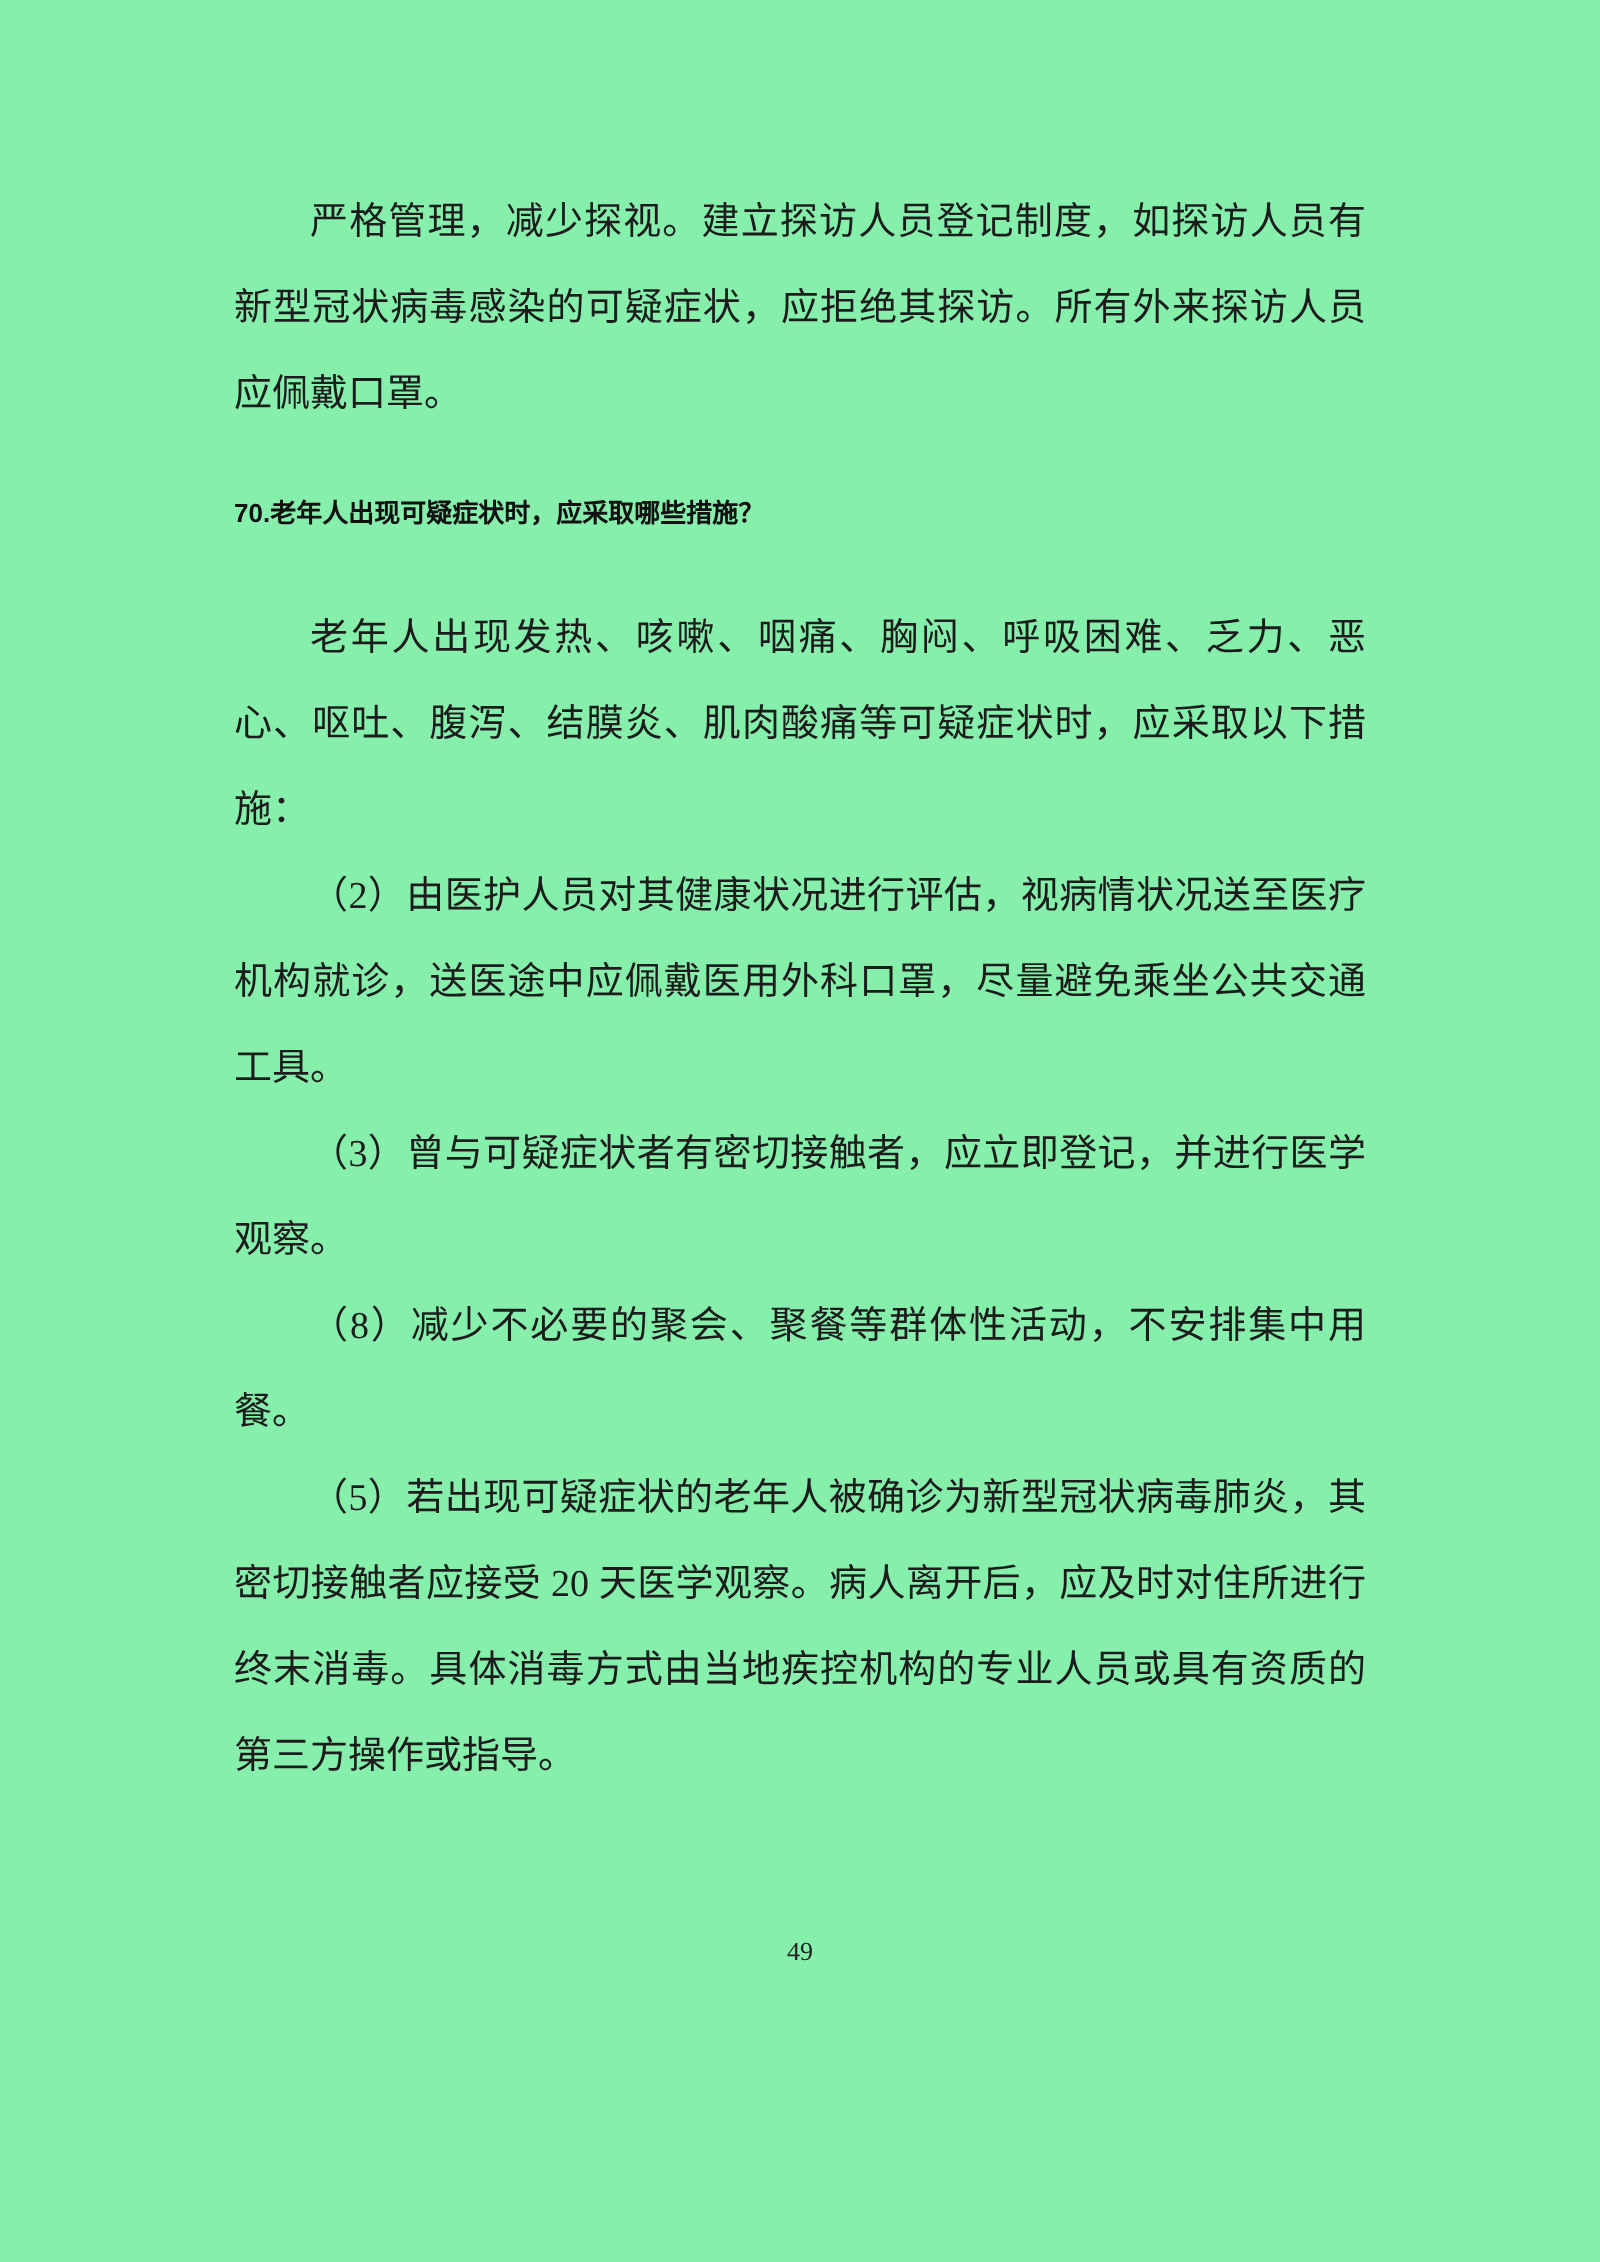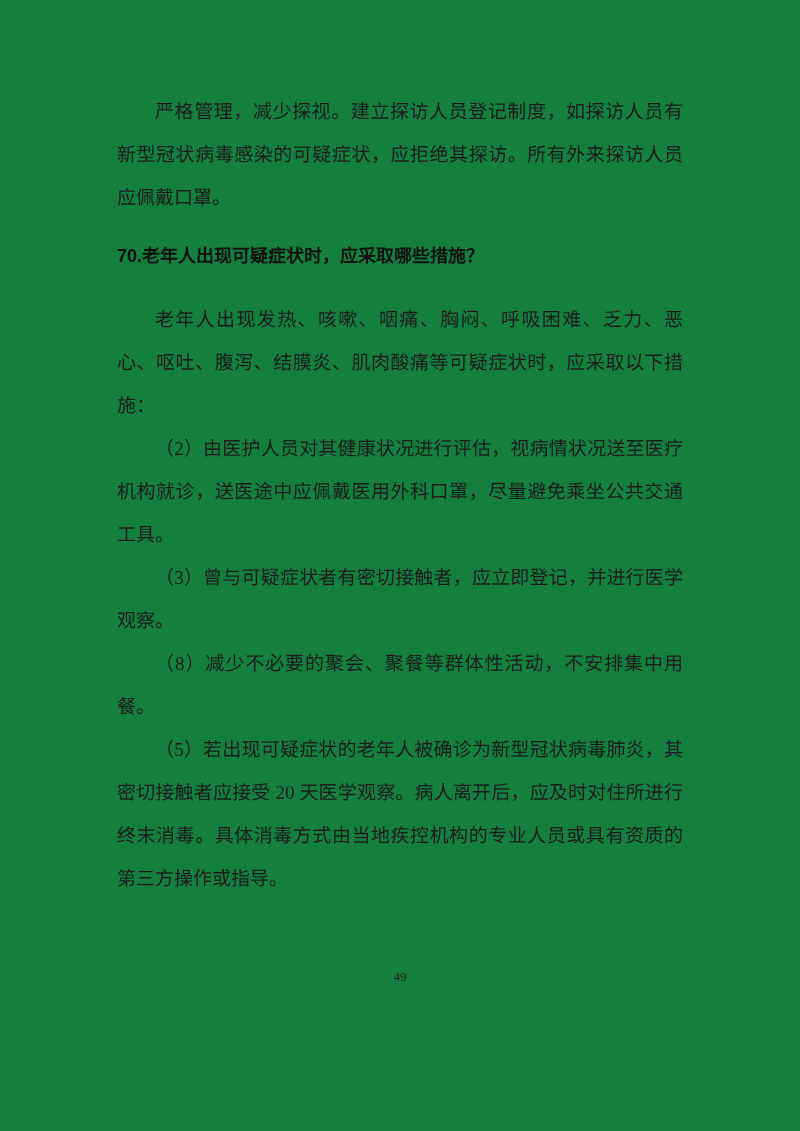--- a/index.html
+++ b/index.html
@@ -5,42 +5,42 @@
   html, body {
     margin: 0;
     padding: 0;
     background: #ffffff;
   }
   .page {
     position: relative;
     width: 800px;
     height: 1131px;
     margin: 0 auto;
-    background: #15803d;
+    background: #86efac;
     color: #1a1a1a;
     overflow: hidden;
     font-family: "Liberation Serif", "DejaVu Serif", serif;
   }
   .content {
     padding: 90px 117px 0 117px;
   }
   p.body-para {
     margin: 0;
     font-size: 19px;
     line-height: 43px;
     text-align: justify;
     text-justify: inter-ideograph;
     text-indent: 2em;
     color: #1c1c1c;
     font-weight: 400;
   }
   h2.question-heading {
     margin: 16px 0 20px 0;
     font-family: "Liberation Sans", "DejaVu Sans", sans-serif;
-    font-size: 18px;
+    font-size: 13px;
     line-height: 43px;
     font-weight: 700;
     color: #111111;
     text-align: left;
   }
   .page-footer {
     position: absolute;
     left: 0;
     top: 967px;
     width: 100%;

